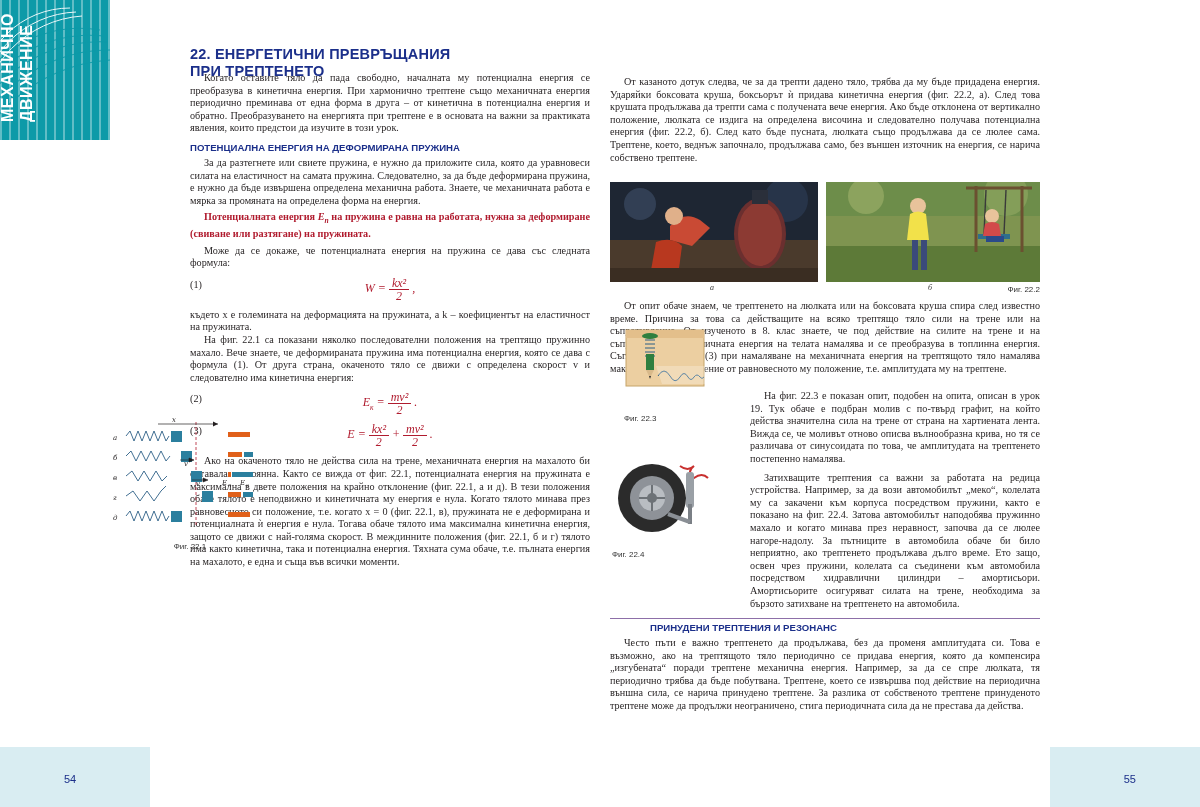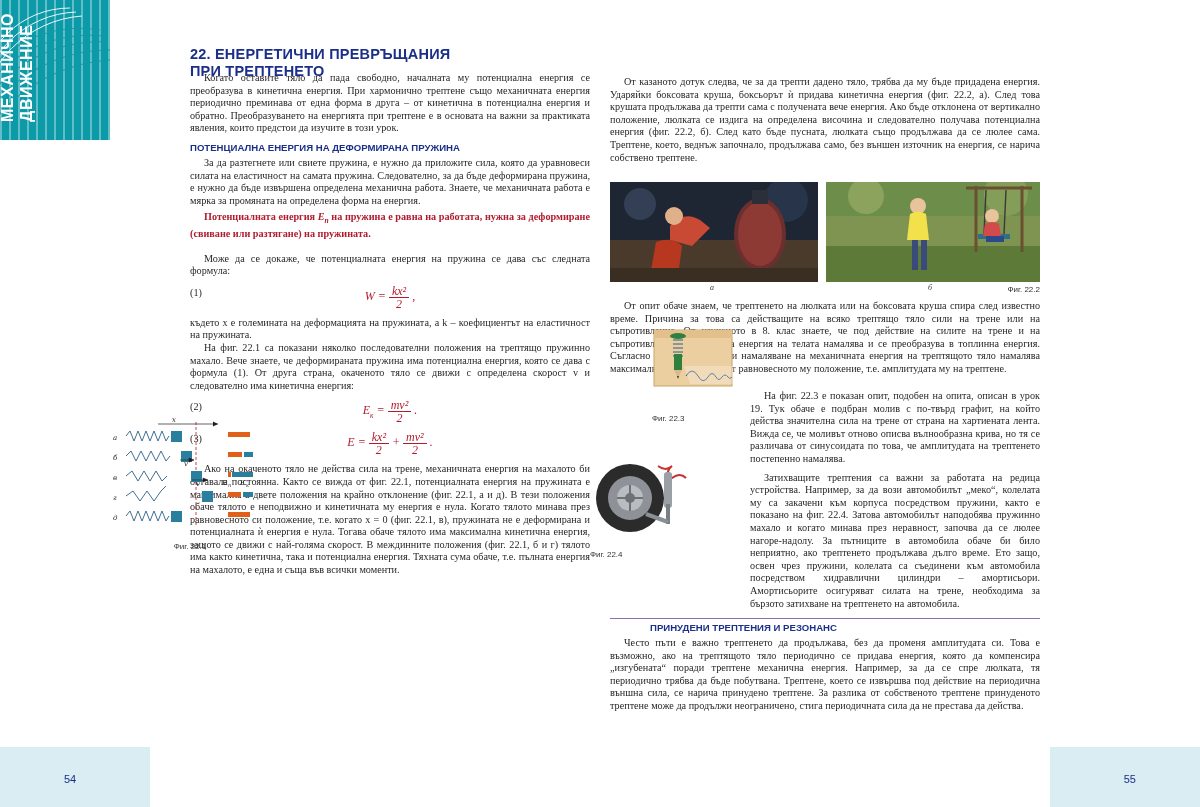--- a/index.html
+++ b/index.html
@@ -123,23 +123,23 @@
   }
   .photo{
     position:absolute;top:0;height:100px;overflow:hidden;
   }
   .ph1{left:0;width:208px;
     background:linear-gradient(160deg,#1b2434 0%,#2d3b52 40%,#6a5340 100%);}
   .ph2{left:216px;width:214px;
     background:linear-gradient(180deg,#8fa45f 0%,#6f7f45 55%,#55682f 100%);}
 
   
-  .fig223{position:absolute;left:620px;top:322px;width:120px;height:100px;margin-left:28px;}
-  
-  .fig224{position:absolute;left:586px;top:452px;width:120px;height:110px;}
+  .fig223{position:absolute;left:620px;top:322px;width:120px;height:100px;}
+  
+  .fig224{position:absolute;left:608px;top:452px;width:120px;height:110px;}
 
   
   .footer-l{
     position:absolute;left:0;bottom:0;width:150px;height:60px;background:#d9edf2;
   }
   .footer-r{
     position:absolute;right:0;bottom:0;width:150px;height:60px;background:#d9edf2;
   }
   .pgnum{
     position:absolute;bottom:22px;font-family:"Liberation Sans", sans-serif;
@@ -183,21 +183,21 @@
 
   <div class="col col-left" style="top:72px;">
     <p>Когато оставите тяло да пада свободно, началната му потенциална енергия се преобразува в кинетична енергия. При хармонично трептене също механичната енергия периодично преминава от една форма в друга – от кинетична в потенциална енергия и обратно. Преобразуването на енергията при трептене е в основата на важни за практиката явления, които предстои да изучите в този урок.</p>
 
     <div class="sec">ПОТЕНЦИАЛНА ЕНЕРГИЯ НА ДЕФОРМИРАНА ПРУЖИНА</div>
 
     <p>За да разтегнете или свиете пружина, е нужно да приложите сила, която да уравновеси силата на еластичност на самата пружина. Следователно, за да бъде деформирана пружина, е нужно да бъде извършена определена механична работа. Знаете, че механичната работа е мярка за промяната на определена форма на енергия.</p>
 
     <p class="red-bold" style="margin-top:4px;"><span>Потенциалната енергия </span><i><span>E</span><sub>п</sub></i><span> на пружина е равна на работата, нужна за деформиране (свиване или разтягане) на пружината.</span></p>
 
-    <p style="margin-top:12px;font-family:Liberation Serif, serif;">Може да се докаже, че потенциалната енергия на пружина се дава със следната формула:</p>
+    <p style="margin-top:4px;font-family:Liberation Serif, serif;">Може да се докаже, че потенциалната енергия на пружина се дава със следната формула:</p>
 
     <div class="eqrow">
       <span class="num">(1)</span>
       <div class="body">
         <span>W =</span>
         <span class="frac">
           <span class="n">kx²</span>
           <span class="d">2</span>
         </span>
         <span>,</span>

